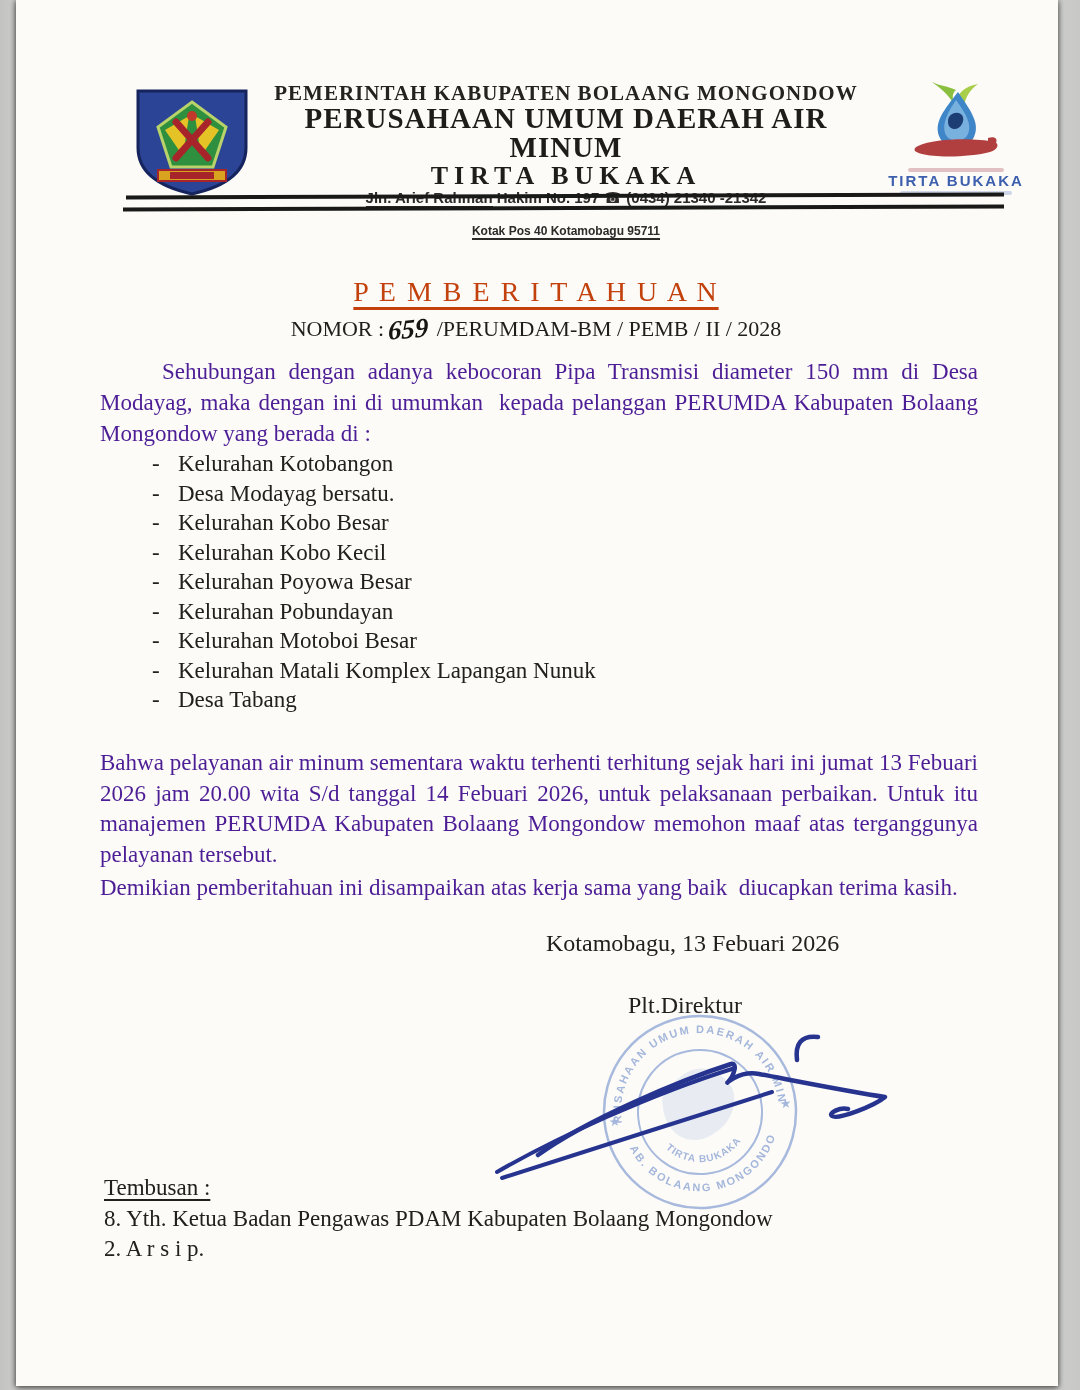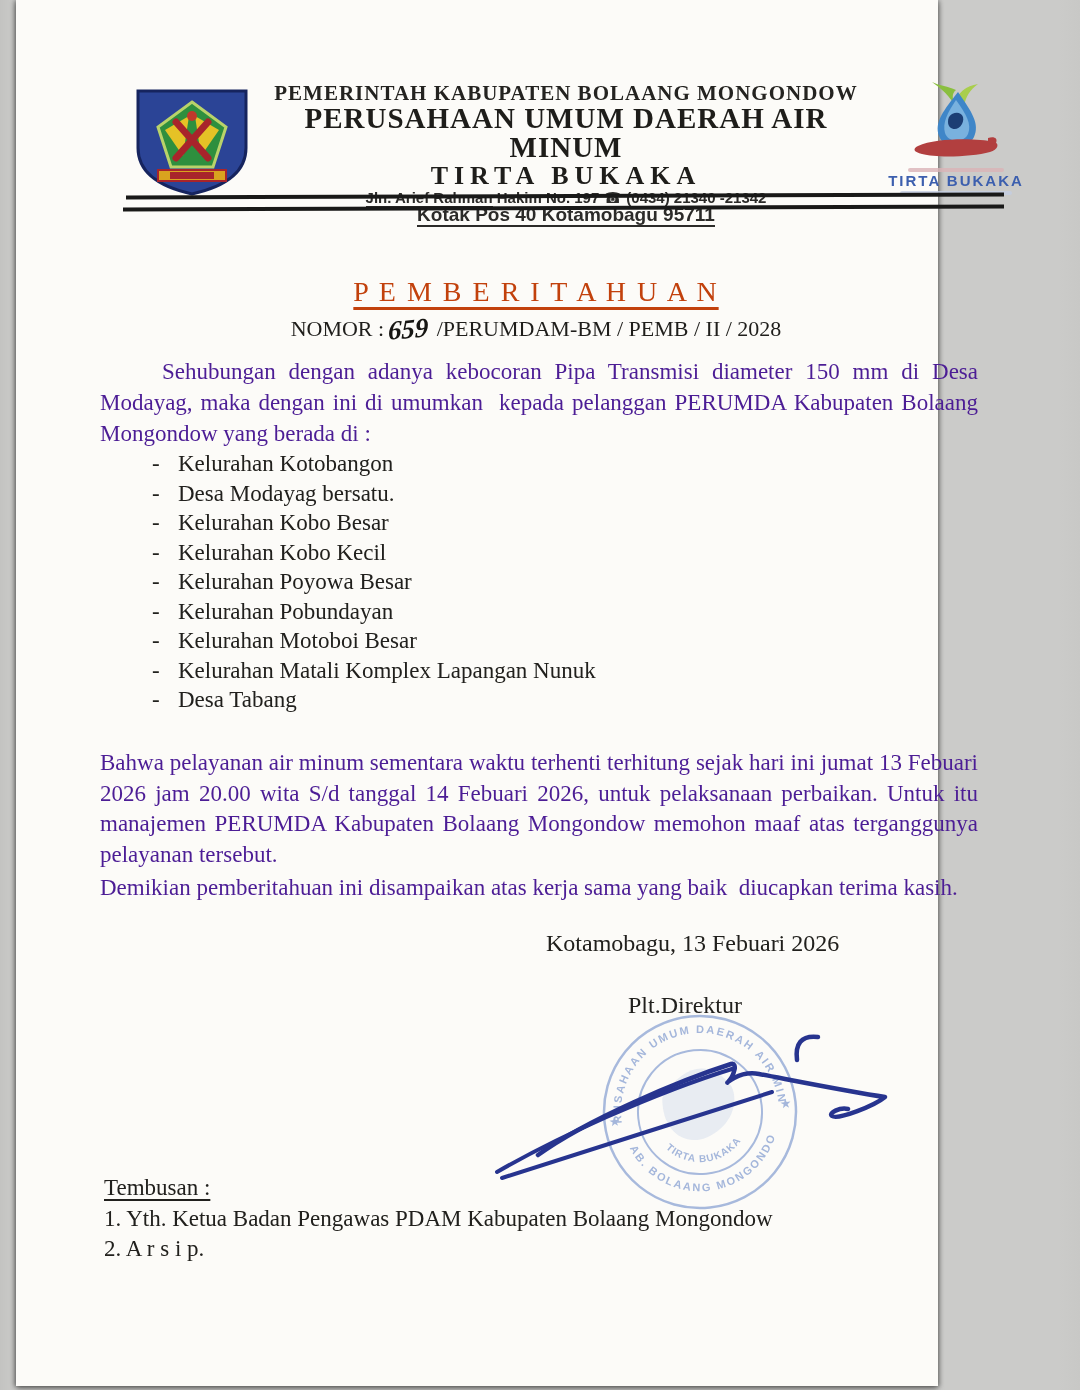--- a/index.html
+++ b/index.html
@@ -3,31 +3,31 @@
 <meta charset="utf-8">
 <style>
   html,body{margin:0;padding:0;}
   body{
     width:1080px;height:1390px;position:relative;overflow:hidden;
     background:linear-gradient(90deg,#c3c3c1 0px,#cbcbc9 16px,#cbcbc9 1058px,#c8c8c6 1080px);
     font-family:"Liberation Serif","DejaVu Serif",serif;
     color:#21201d;
   }
   .paper{
-    position:absolute;left:16px;top:0;width:922px;height:1386px;
+    position:absolute;left:16px;top:0;width:1042px;height:1386px;
     background:#fcfbf8;
     box-shadow:-2px 0 4px rgba(0,0,0,.28), 2px 0 4px rgba(0,0,0,.22), 0 3px 6px rgba(0,0,0,.4);
   }
   
   .hdr-text{position:absolute;left:230px;top:82px;width:640px;text-align:center;}
   .hdr-gov{font-size:21px;font-weight:bold;letter-spacing:1px;line-height:22px;color:#242320;}
   .hdr-company{font-size:29px;font-weight:bold;letter-spacing:1px;line-height:29px;color:#1e1d1a;}
   .hdr-brand{font-size:26px;font-weight:bold;letter-spacing:6px;line-height:27px;color:#1e1d1a;}
   .hdr-addr{font-family:"Liberation Sans","DejaVu Sans",sans-serif;font-size:15px;font-weight:bold;color:#2c2b29;line-height:18px;}
-  .hdr-addr2{font-family:"Liberation Sans","DejaVu Sans",sans-serif;font-size:19px;font-weight:bold;color:#2c2b29;line-height:16px;}
+  .hdr-addr2{font-family:"Liberation Sans","DejaVu Sans",sans-serif;font-size:12px;font-weight:bold;color:#2c2b29;line-height:16px;margin-top:16px;}
   .u{border-bottom:2px solid #2c2b29;}
   .rule{position:absolute;background:#191918;transform:rotate(-0.2deg);}
   .rule1{top:194px;left:110px;width:878px;height:4px;}
   .rule2{top:206px;left:107px;width:881px;height:4px;}
   .logo-left{position:absolute;left:116px;top:86px;width:120px;height:112px;}
   .logo-right{position:absolute;left:872px;top:80px;width:136px;height:118px;text-align:center;}
   .logo-right-cap{font-family:"Liberation Sans","DejaVu Sans",sans-serif;font-size:15px;font-weight:bold;letter-spacing:2px;color:#3c5fae;margin-top:-2px;}
   .tiny-strip{height:4px;margin:2px auto;border-radius:2px;}
   .strip-pink{width:96px;background:#d9b3b6;opacity:.8;}
   .strip-blue{width:112px;background:#c3cde2;opacity:.8;}
@@ -149,17 +149,17 @@
     <g fill="none" stroke="#27348f" stroke-linecap="round" stroke-linejoin="round">
       <path stroke-width="4.5" d="M321 58 C319 42 325 33 342 35"></path>
       <path stroke-width="4.5" d="M62 153 C110 118 205 78 255 62 C262 60 258 74 252 80 C248 84 262 68 283 72 C320 79 375 90 409 95 C398 104 362 118 356 114 C352 111 364 105 372 107"></path>
       <path stroke-width="4" d="M21 170 C80 136 175 92 259 66"></path>
       <path stroke-width="4" d="M26 176 C100 152 215 116 296 90"></path>
     </g>
   </svg>
 
   <div class="tembusan">
     <div class="tembusan-head">Tembusan :</div>
-    <div class="tembusan-item">1. Yth. Ketua Badan Pengawas PDAM Kabupaten Bolaang Mongondow</div>
+    <div class="tembusan-item">8. Yth. Ketua Badan Pengawas PDAM Kabupaten Bolaang Mongondow</div>
     <div class="tembusan-item">2. A r s i p.</div>
   </div>
 
 </div>
 
 </body></html>

